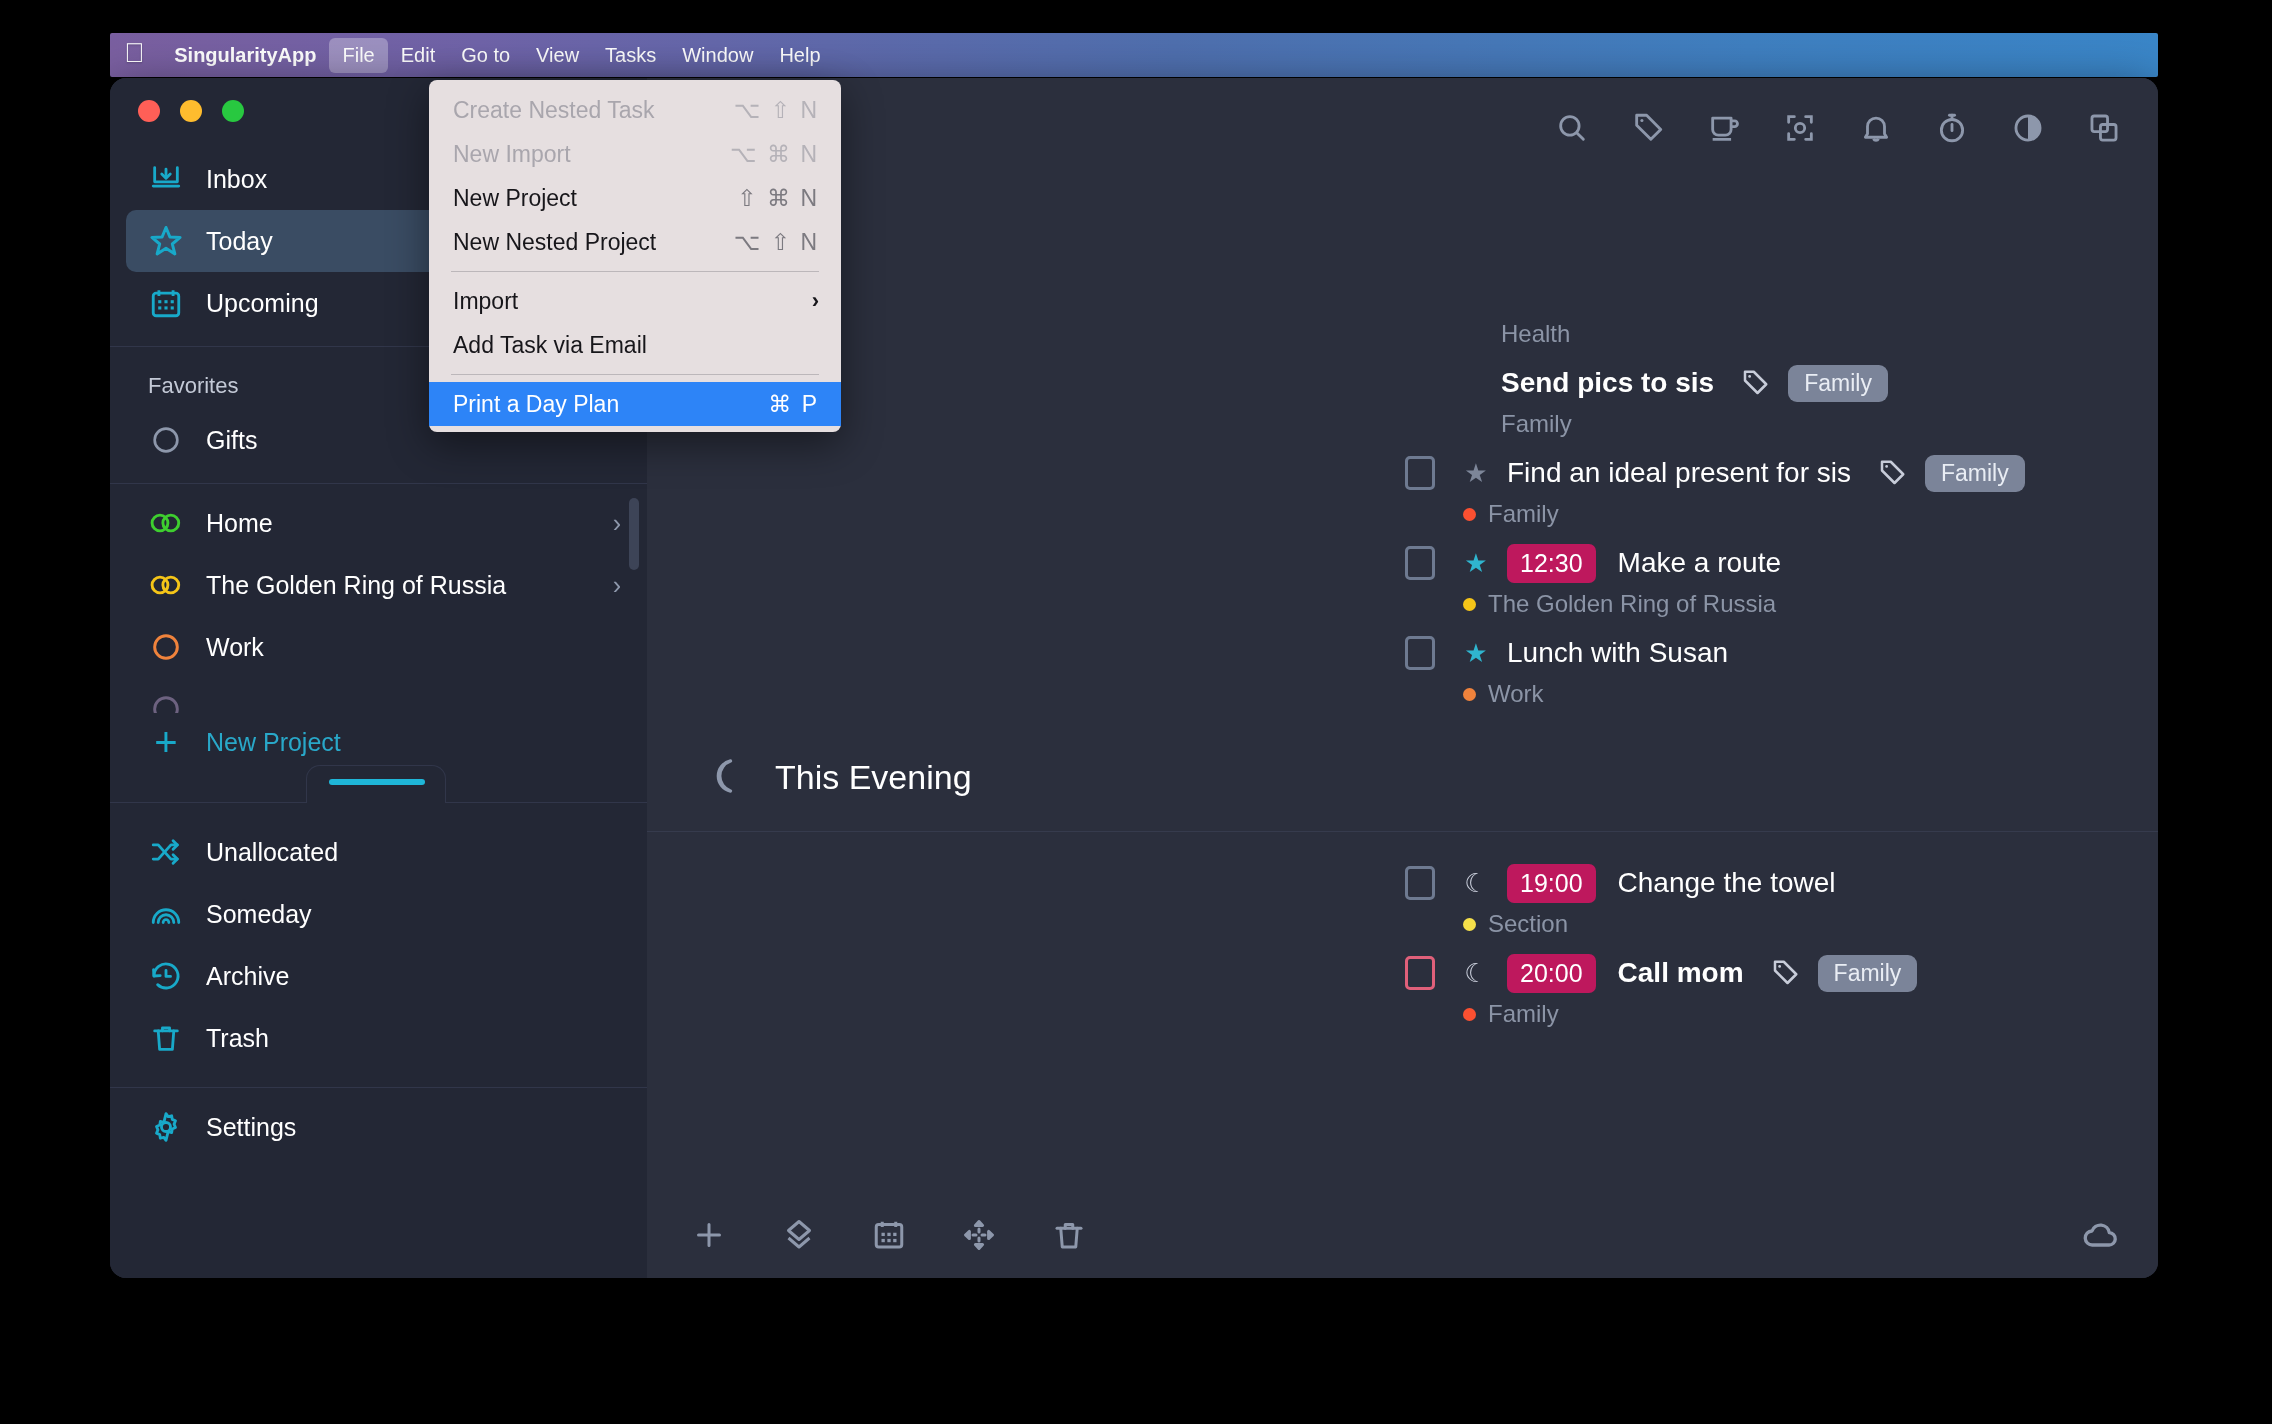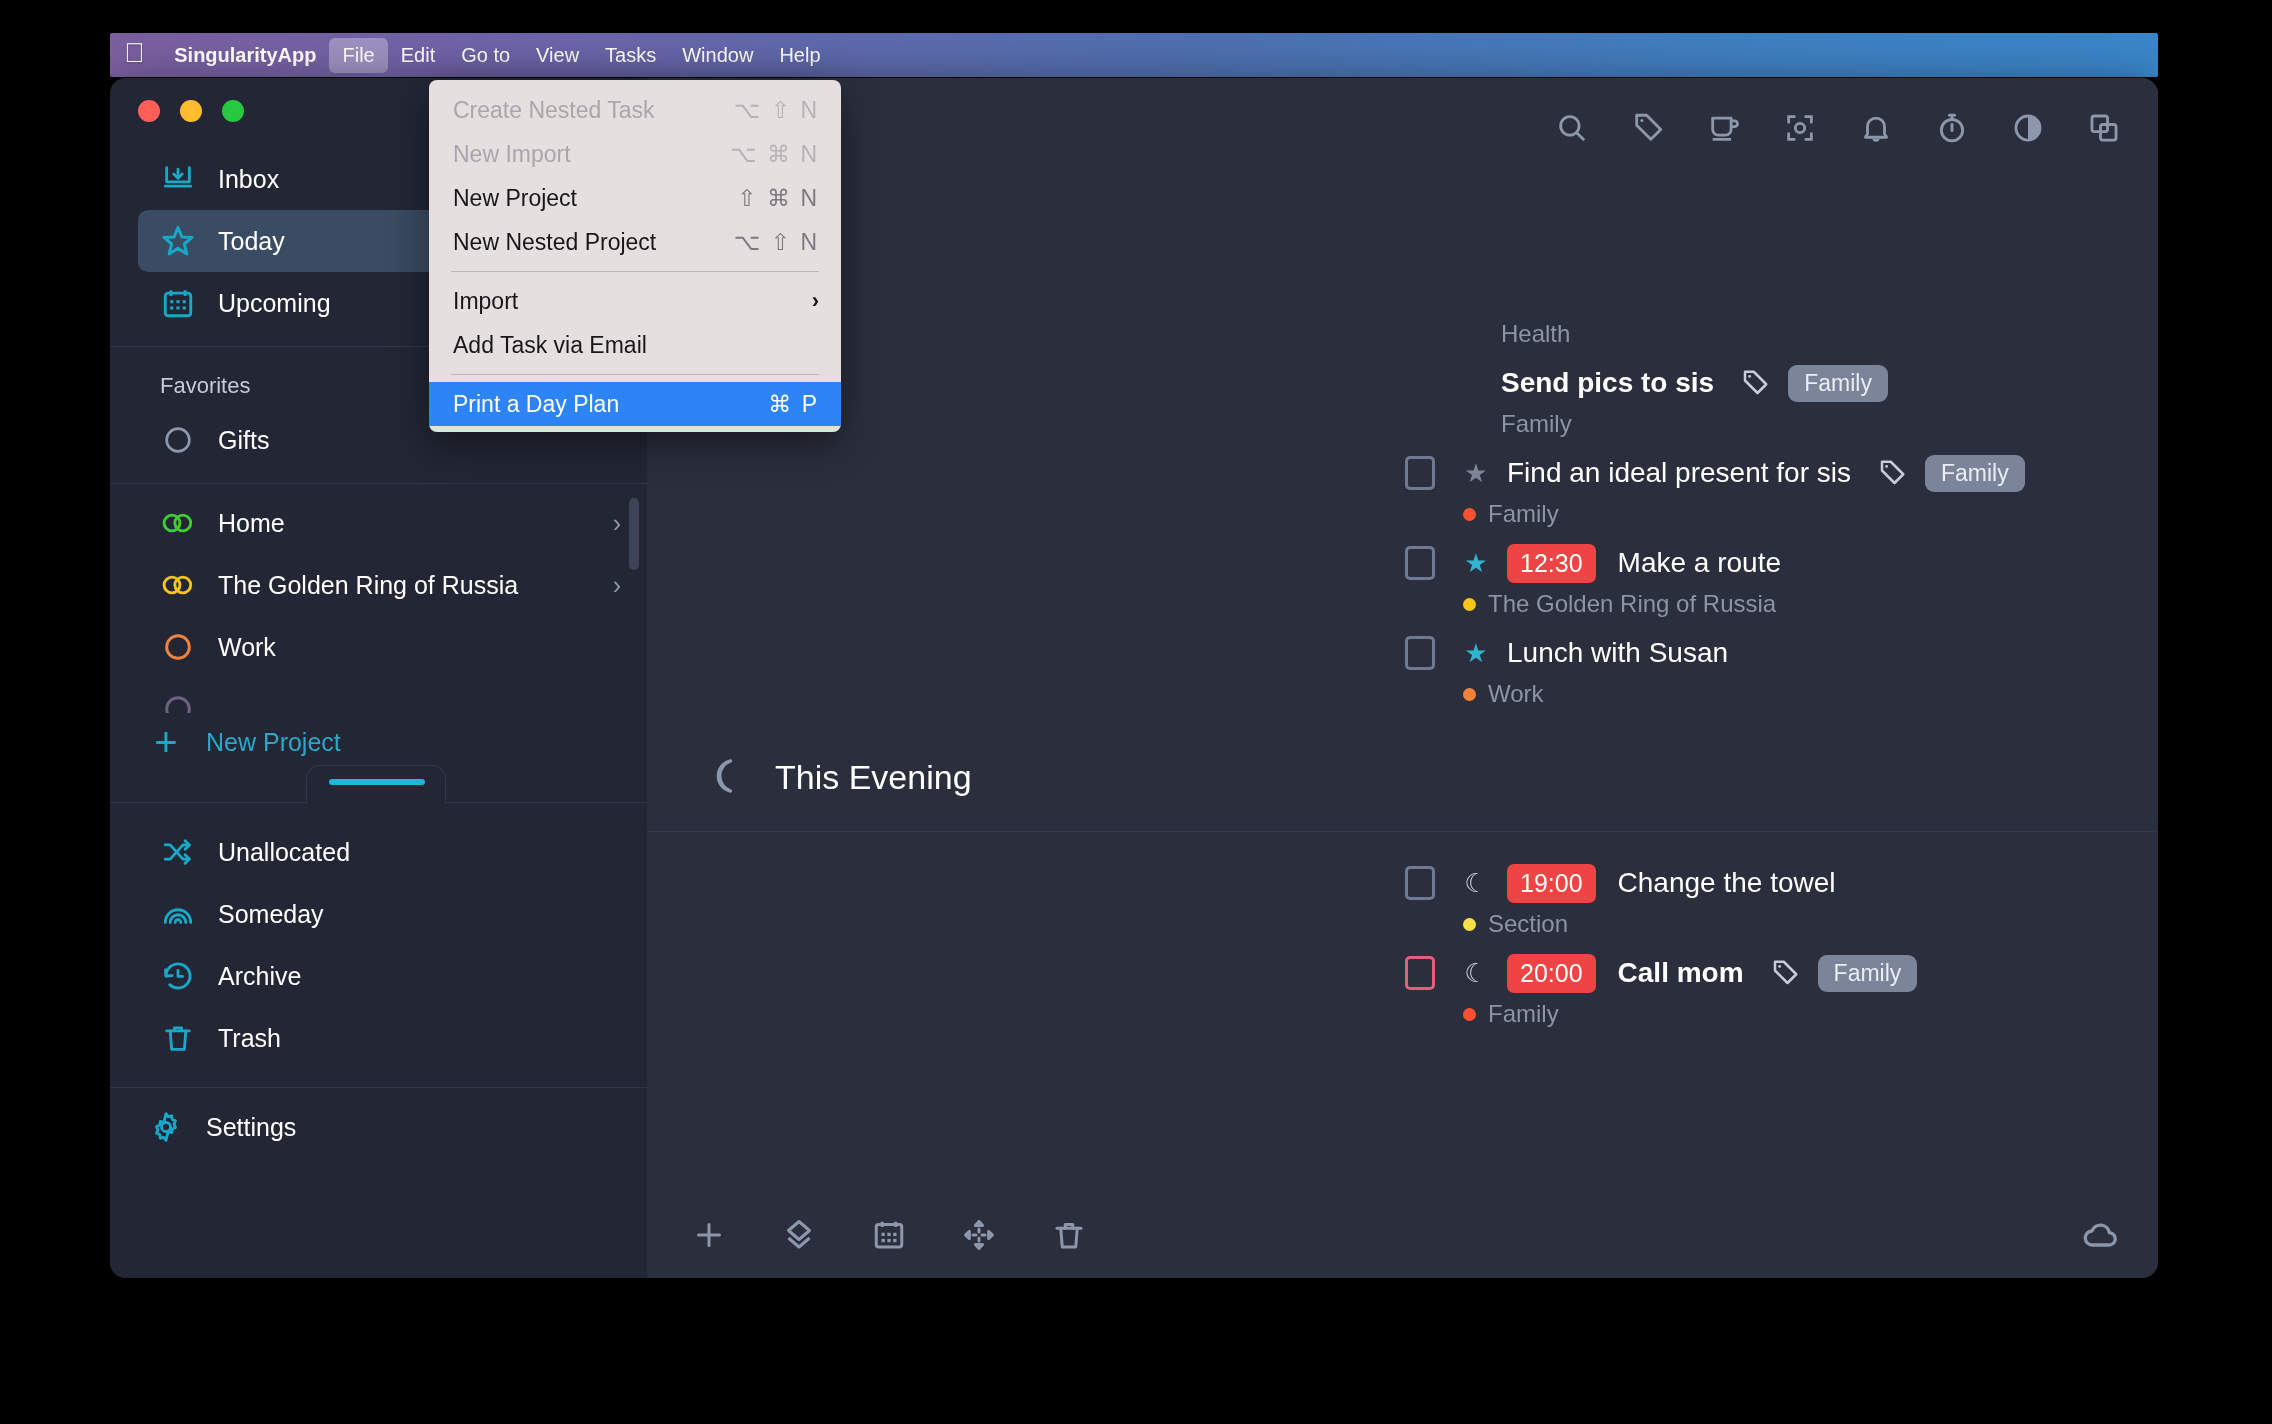--- a/index.html
+++ b/index.html
@@ -58,21 +58,21 @@
   .traffic-lights {
     display: flex; gap: 20px;
     padding: 22px 0 0 28px;
     height: 62px;
   }
   .tl { width: 22px; height: 22px; border-radius: 50%; }
   .tl.red { background: #ff5f57; }
   .tl.yellow { background: #febc2e; }
   .tl.green { background: #28c840; }
 
-  .nav-group { padding: 8px 0 12px 12px; }
+  .nav-group { padding: 8px 0 12px 0; }
   .nav-group.bordered { border-top: 1px solid #31364a; }
 
   .nav-item {
     display: flex; align-items: center;
     height: 62px;
     margin: 0 16px;
     padding-left: 22px;
     border-radius: 10px;
     color: #ffffff;
     font-size: 25px;
@@ -188,21 +188,21 @@
     border-radius: 5px;
     flex: 0 0 30px;
     margin-right: 28px;
   }
   .checkbox.red { border-color: #e0607a; }
   .star { font-size: 26px; margin-right: 18px; width: 26px; text-align: center; }
   .star.cyan { color: #2fb5cf; }
   .star.grey { color: #7d8699; }
   .moon-sm { color: #c7ccd9; font-size: 26px; margin-right: 18px; width: 26px; text-align: center; }
   .time-chip {
-    background: #ef4444; color: #ffffff;
+    background: #be185d; color: #ffffff;
     font-size: 25px; border-radius: 7px;
     padding: 5px 13px; margin-right: 22px;
   }
   .task-title { color: #ffffff; font-size: 28px; white-space: nowrap; }
   .task-title.bold { font-weight: bold; }
   .tag-icon { margin-left: 26px; display: flex; align-items: center; }
   .tag-chip {
     background: #7b8499; color: #e9edf4;
     font-size: 23px; border-radius: 9px;
     padding: 5px 16px; margin-left: 18px; white-space: nowrap;

